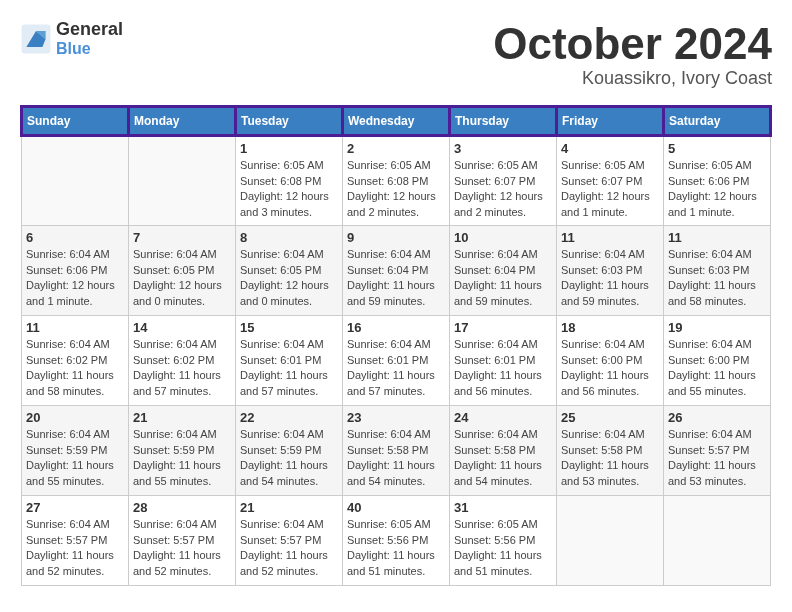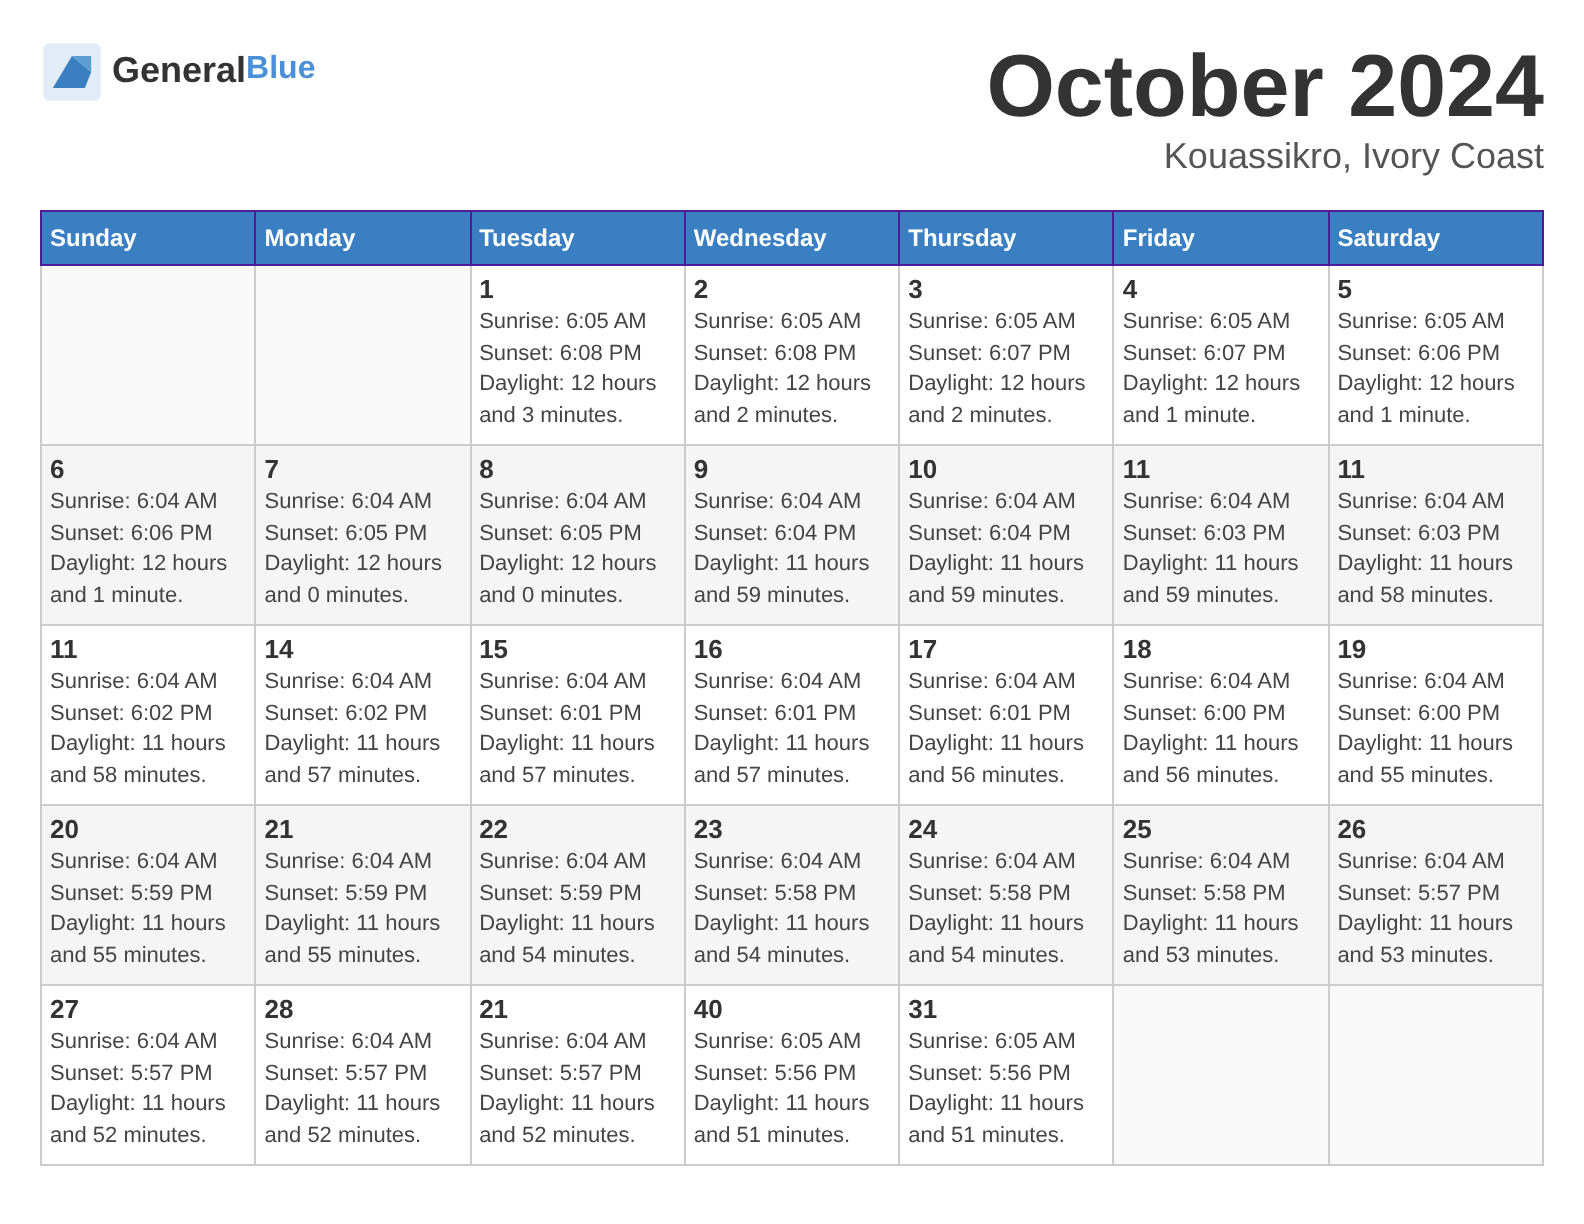--- a/index.html
+++ b/index.html
@@ -15,21 +15,21 @@
       justify-content: space-between;
       align-items: flex-start;
       margin-bottom: 16px;
     }
     .logo {
       display: flex;
       align-items: center;
     }
     .logo-text {
       display: flex;
-      flex-direction: row;
+      flex-direction: column;
       line-height: 1.1;
     }
     .logo-general {
       font-size: 18px;
       font-weight: bold;
       color: #333;
     }
     .logo-blue {
       font-size: 16px;
       font-weight: bold;
@@ -58,21 +58,21 @@
       border-collapse: collapse;
       table-layout: fixed;
     }
     th {
       background-color: #3a7fc1;
       color: white;
       font-size: 12px;
       font-weight: bold;
       padding: 6px 4px;
       text-align: left;
-      border: 1px solid #4c1d95;
+      border: 3px solid #4c1d95;
     }
     td {
       border: 1px solid #ccc;
       vertical-align: top;
       padding: 4px;
       height: 90px;
       background: #fff;
     }
     td.empty {
       background: #f9f9f9;

